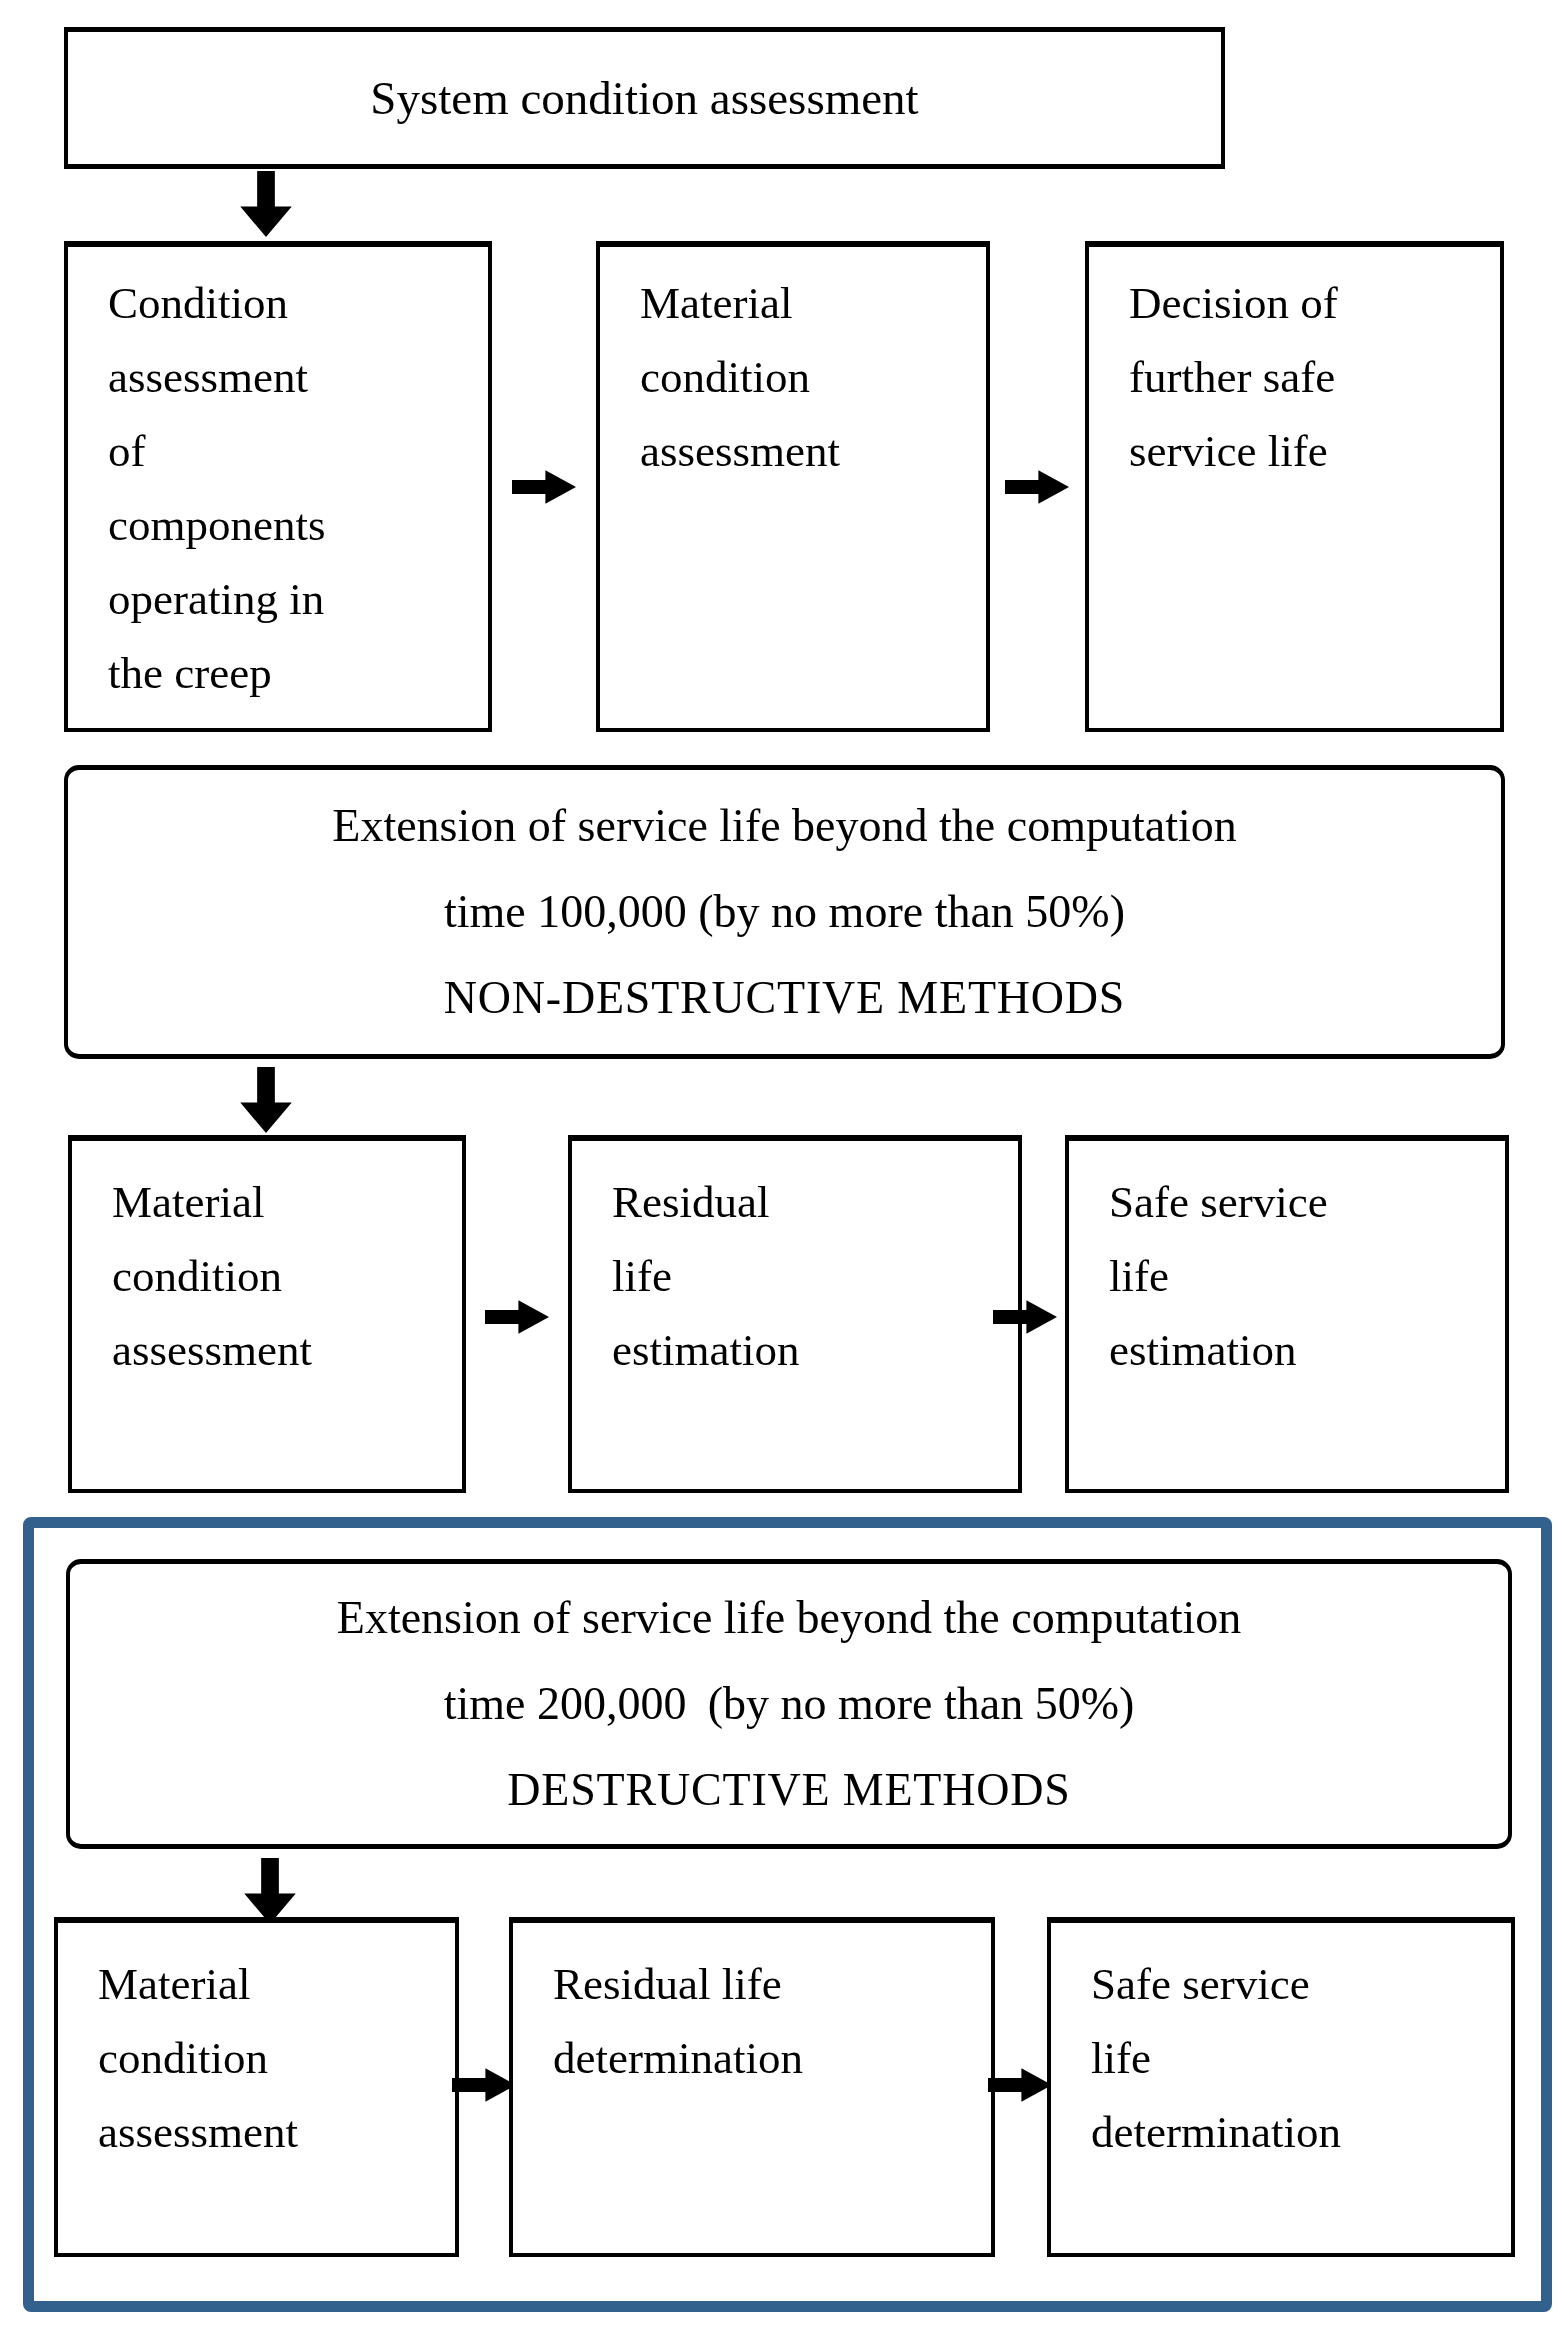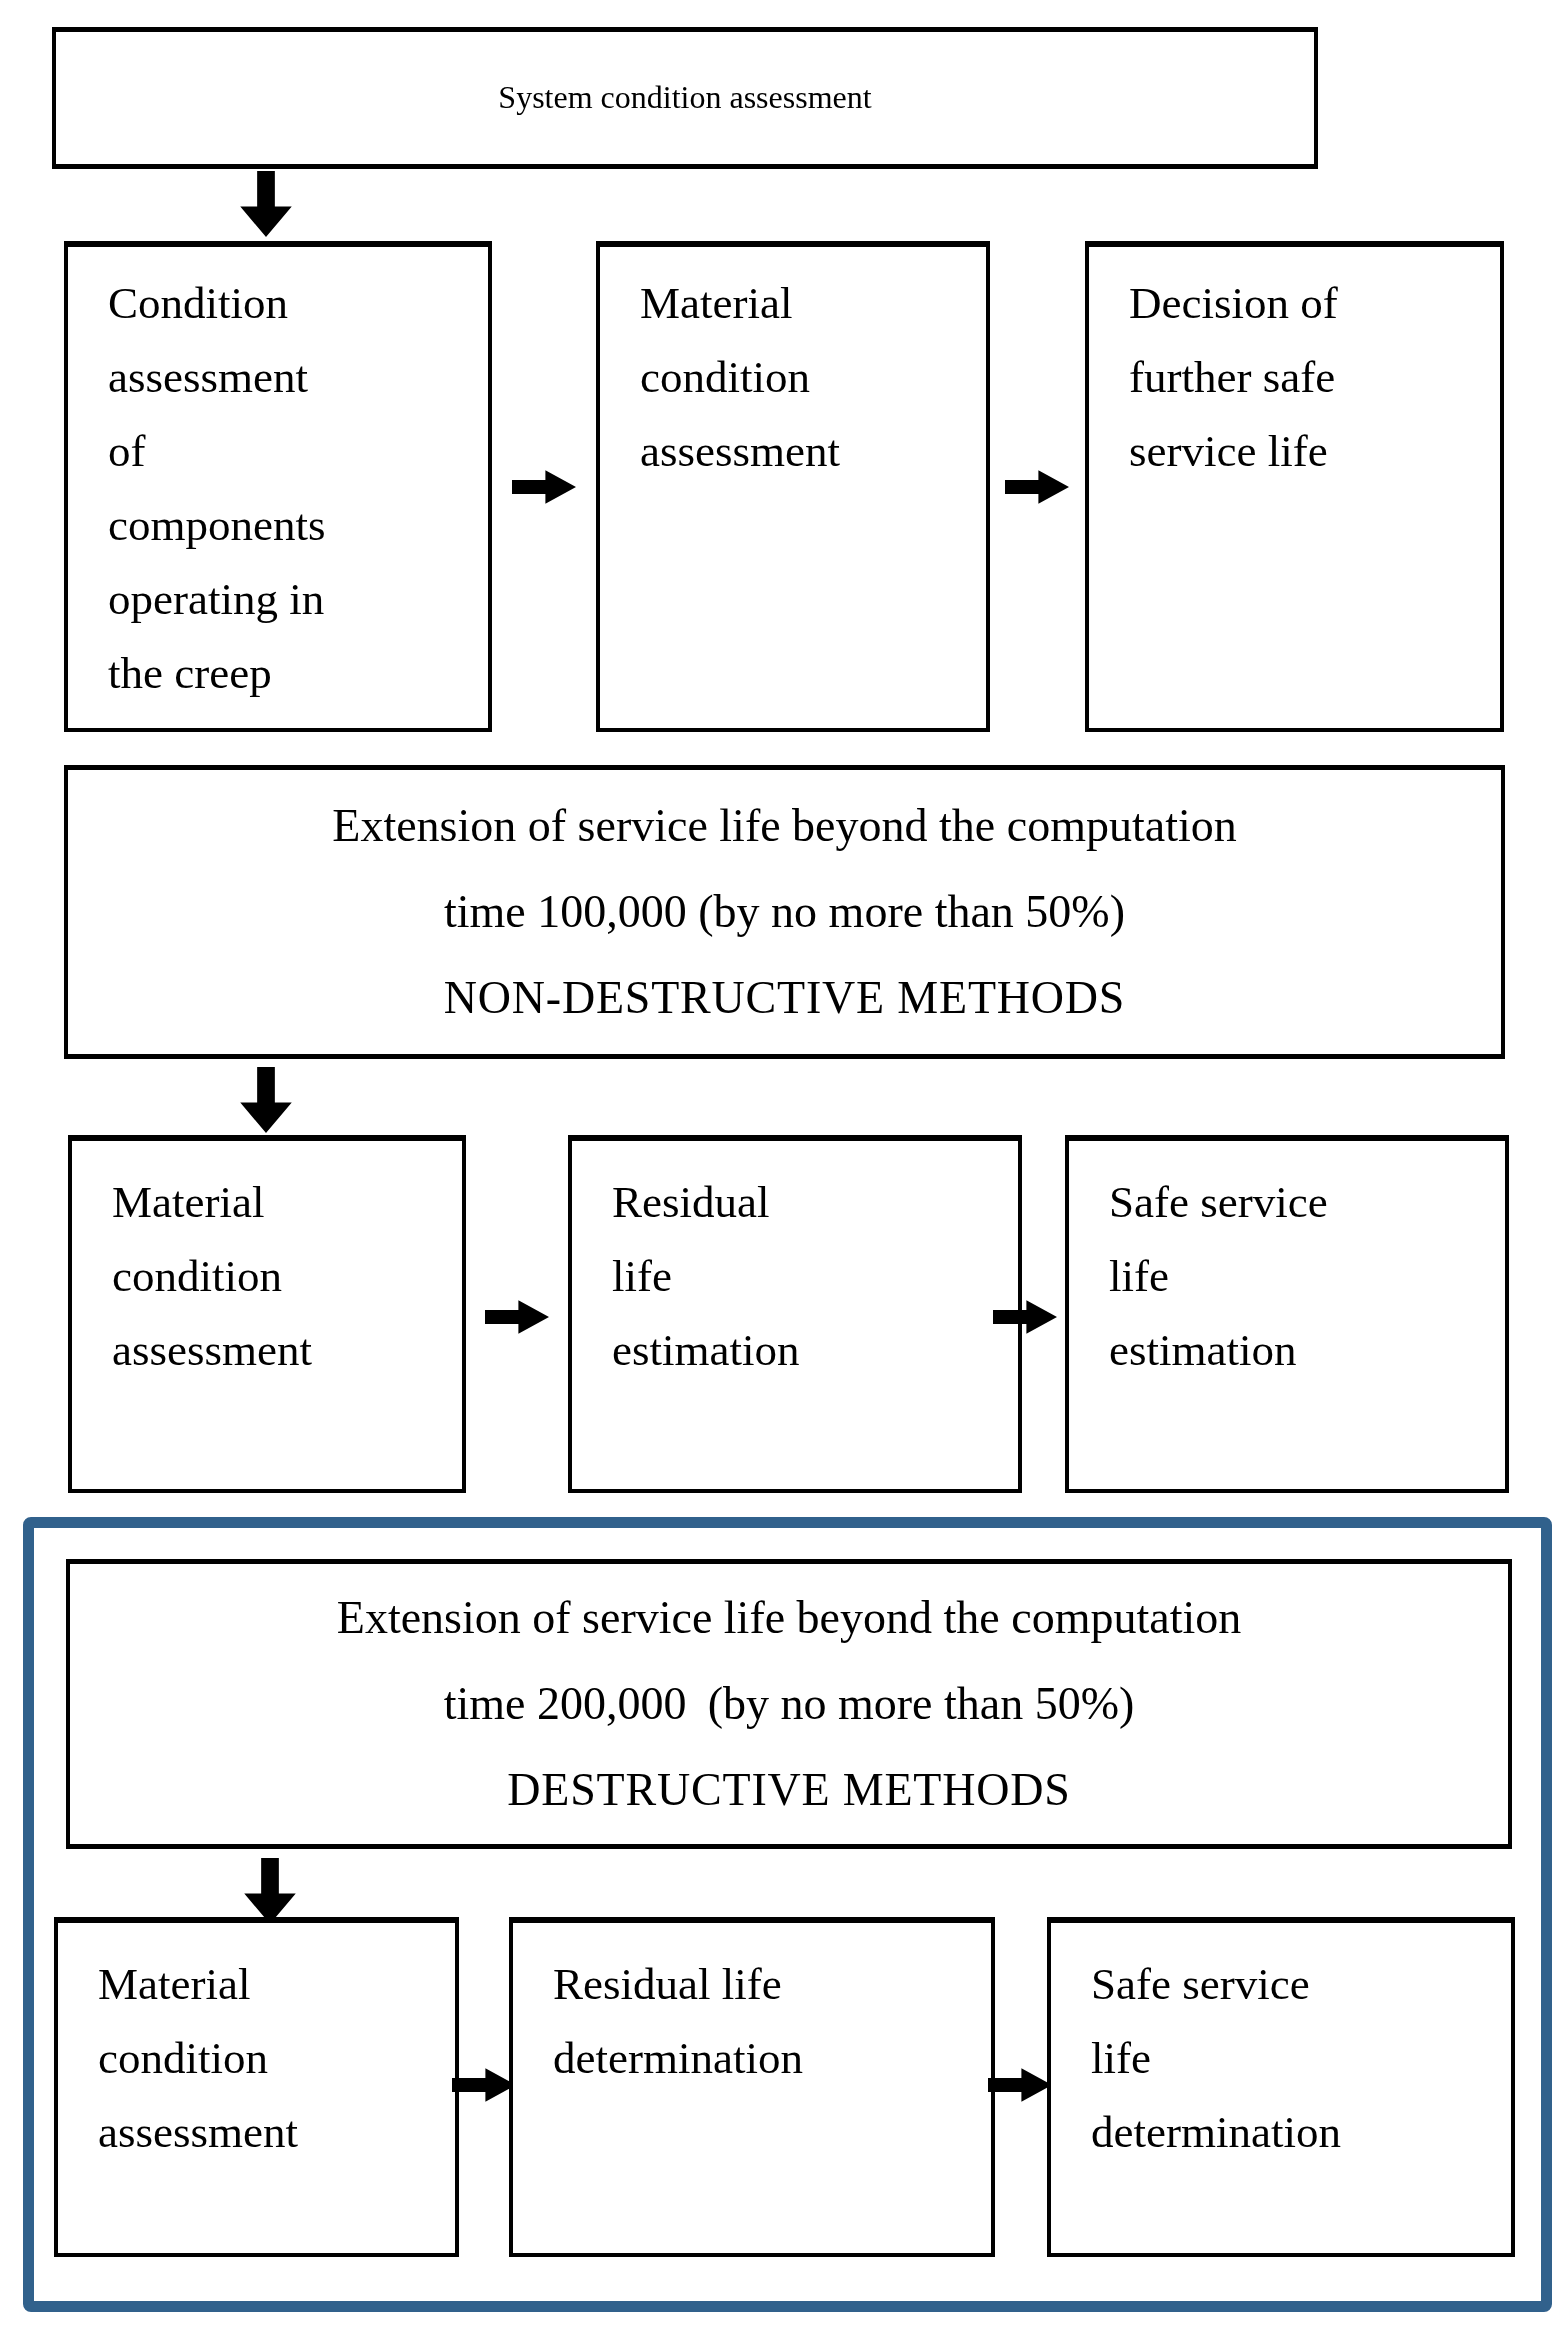--- a/index.html
+++ b/index.html
@@ -14,37 +14,37 @@
 
   .box {
     position: absolute;
     box-sizing: border-box;
     background: #ffffff;
     border: 4px solid var(--box-border, #000000);
     border-top-width: 6.4px;
   }
 
   .top-box {
-    left: 52px; top: 26.6px; width: 1266px; height: 142px;
+    left: 64px; top: 26.6px; width: 1161px; height: 142px;
     border-width: 5.6px 4px 5.6px 4px;
     display: flex; align-items: center; justify-content: center;
-    font-size: 32px;
+    font-size: 47px;
   }
 
   .side { font-size: 45px; line-height: 74px; padding: 19.3px 8px 0 40px; }
   .side.r2 { padding-top: 24px; }
   .bline { white-space: nowrap; }
 
   .band {
     left: 64px; width: 1441px;
     border-width: 5.6px 4px 5.6px 4px;
     display: flex; flex-direction: column;
     align-items: center; justify-content: center;
     text-align: center;
-    font-size: 46px; line-height: 86px;
+    font-size: 46px; line-height: 86px; border-radius: 15px;
   }
   .methods { font-weight: normal; letter-spacing: 0.8px; }
   .strong { font-weight: normal; }
   .gap { margin-left: 9.7px; }
 
   .hl-frame {
     position: absolute;
     left: 22.5px; top: 1517px; width: 1529px; height: 795px;
     box-sizing: border-box;
     border: 11.3px solid var(--highlight-border, #31618c);

